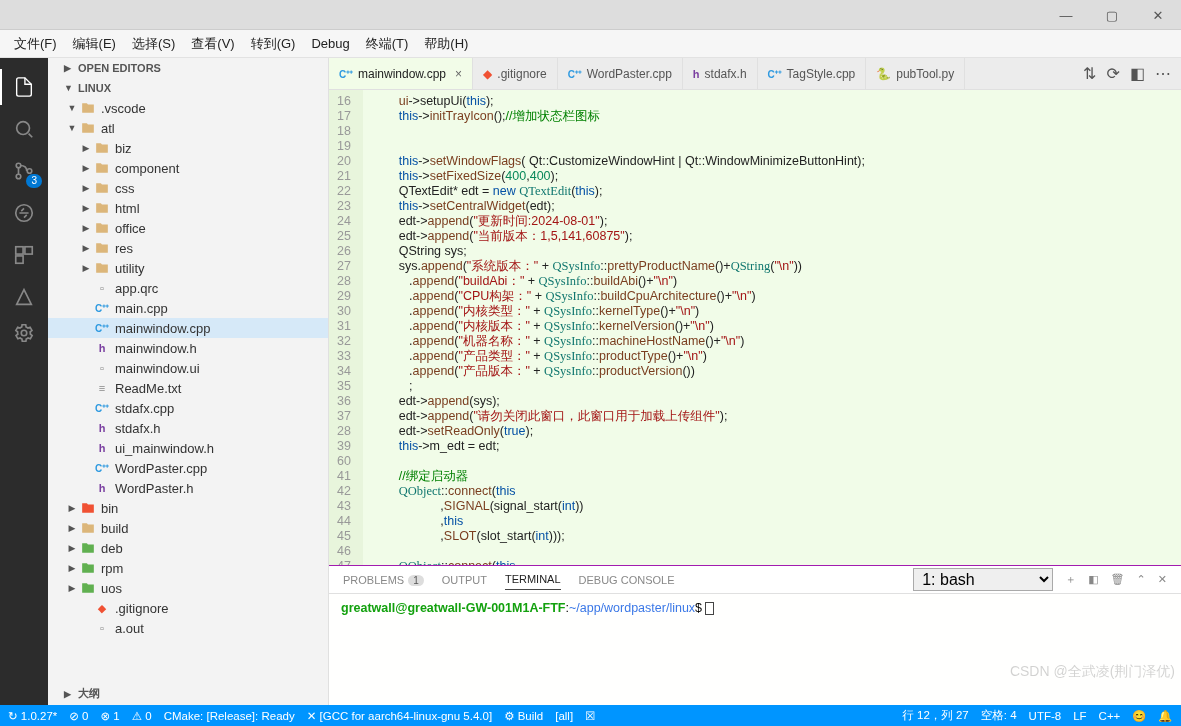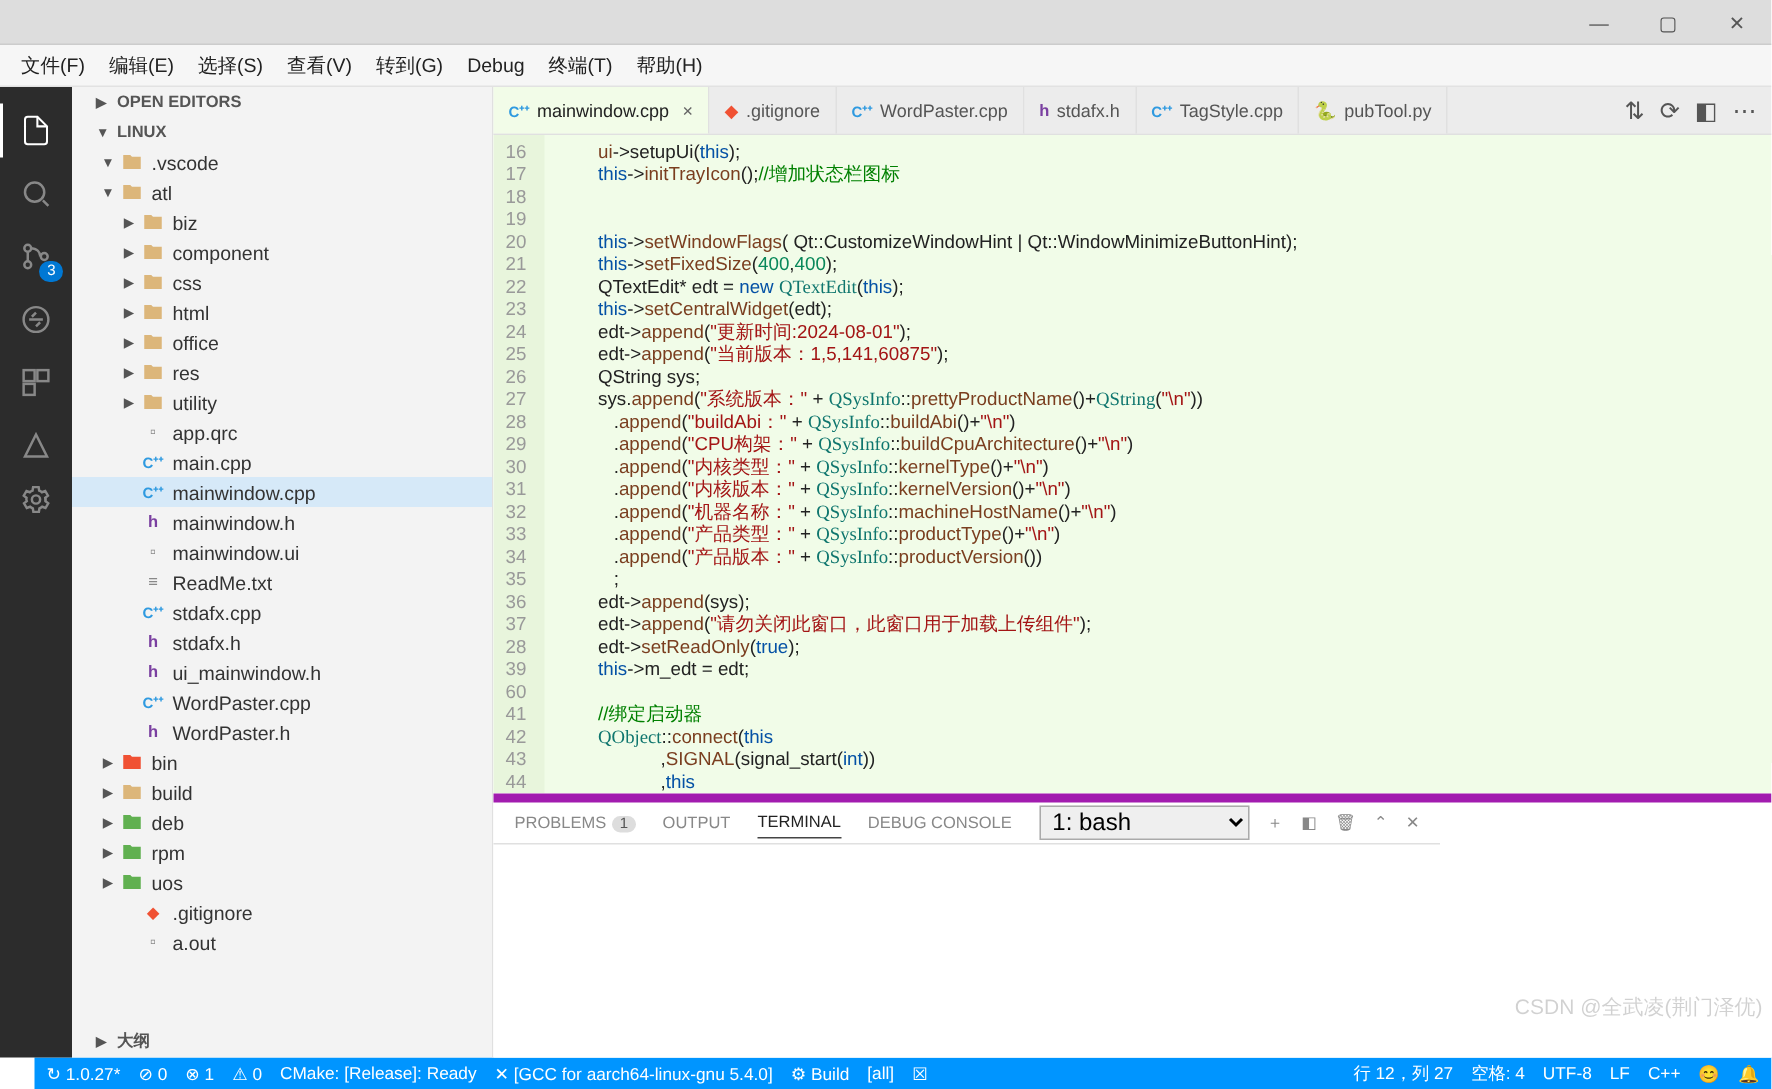--- a/index.html
+++ b/index.html
@@ -50,33 +50,33 @@
 .gutter .ln { height:15px; }
 .code { padding:4px 8px; color:#222; white-space:pre;}
 .code .ln { height:15px; }
 .kw { color:#0451a5; }
 .fn { color:#7a3e1f; }
 .str { color:#a31515; }
 .cmt { color:#008000; }
 .num { color:#09885a; }
 .type { color:#0f766e;font-family:Liberation Serif, serif;}
 
-.panel { height:176px; border-top:6px solid #a21caf; background:#fff; display:flex; flex-direction:row;}
+.panel { height:140px; border-top:1px solid #a21caf; background:#fff; display:flex; flex-direction:column;}
 .panel-tabs { height:28px; display:flex; align-items:center; padding:0 14px; border-bottom:1px solid #e0e0e0; font-size:11px; color:#888; gap:18px;}
 .panel-tabs .pt { padding:4px 0;}
 .panel-tabs .pt.active { color:#222; border-bottom:1px solid #444;}
 .pt-badge { background:#ddd; color:#555; border-radius:8px; font-size:10px; padding:0 5px; margin-left:4px;}
 .panel-tabs .pt-right { margin-left:auto; display:flex; align-items:center; gap:12px;}
 .panel-tabs select { font-size:16px; border:1px solid #aaa; padding:1px 4px; width:140px;}
 .term-body { flex:1; padding:6px 12px; font-family:Consolas,monospace; font-size:12.5px; background:#fffffe;}
 .term-user { color:#13a10e; font-weight:bold;}
 .term-path { color:#3b78e7;}
 .cursor-box { display:inline-block; width:9px; height:13px; border:1px solid #444; margin-left:3px; vertical-align:middle;}
 
-.statusbar { height:21px; background:#0095ff; color:#fff; display:flex; align-items:center; font-size:11.5px; padding:0 8px; gap:12px;margin-left:23px;}
+.statusbar { height:21px; background:#0095ff; color:#fff; display:flex; align-items:center; font-size:11.5px; padding:0 8px; gap:12px;}
 .statusbar .sb-item { display:flex; align-items:center; gap:4px;}
 .statusbar .spacer { flex:1;}
 .watermark { position:absolute; right:6px; bottom:24px; color:rgba(0,0,0,0.18); font-size:14px; font-weight:500; pointer-events:none; z-index:50;}
 </style>
 </head>
 <body>
 
 <div class="titlebar">
   <div class="win-controls">
     <span>—</span>
@@ -432,20 +432,23 @@
           <span class="pt">DEBUG CONSOLE</span>
           <div class="pt-right">
             <select><option>1: bash</option></select>
             <span>＋</span>
             <span>◧</span>
             <span>🗑</span>
             <span>⌃</span>
             <span>✕</span>
           </div>
         </div>
+      <div class="term-body">
+        <span class="term-user">greatwall@greatwall-GW-001M1A-FTF</span><span>:</span><span class="term-path">~/app/wordpaster/linux</span><span>$</span><span class="cursor-box"></span>
+      </div>
     </div>
     <div class="watermark">CSDN @全武凌(荆门泽优)</div>
   </div>
 </div>
 
 <div class="statusbar" id="statusbar">
     <span class="sb-item">↻ 1.0.27*</span>
     <span class="sb-item">⊘ 0</span>
     <span class="sb-item">⊗ 1</span>
     <span class="sb-item">⚠ 0</span>

